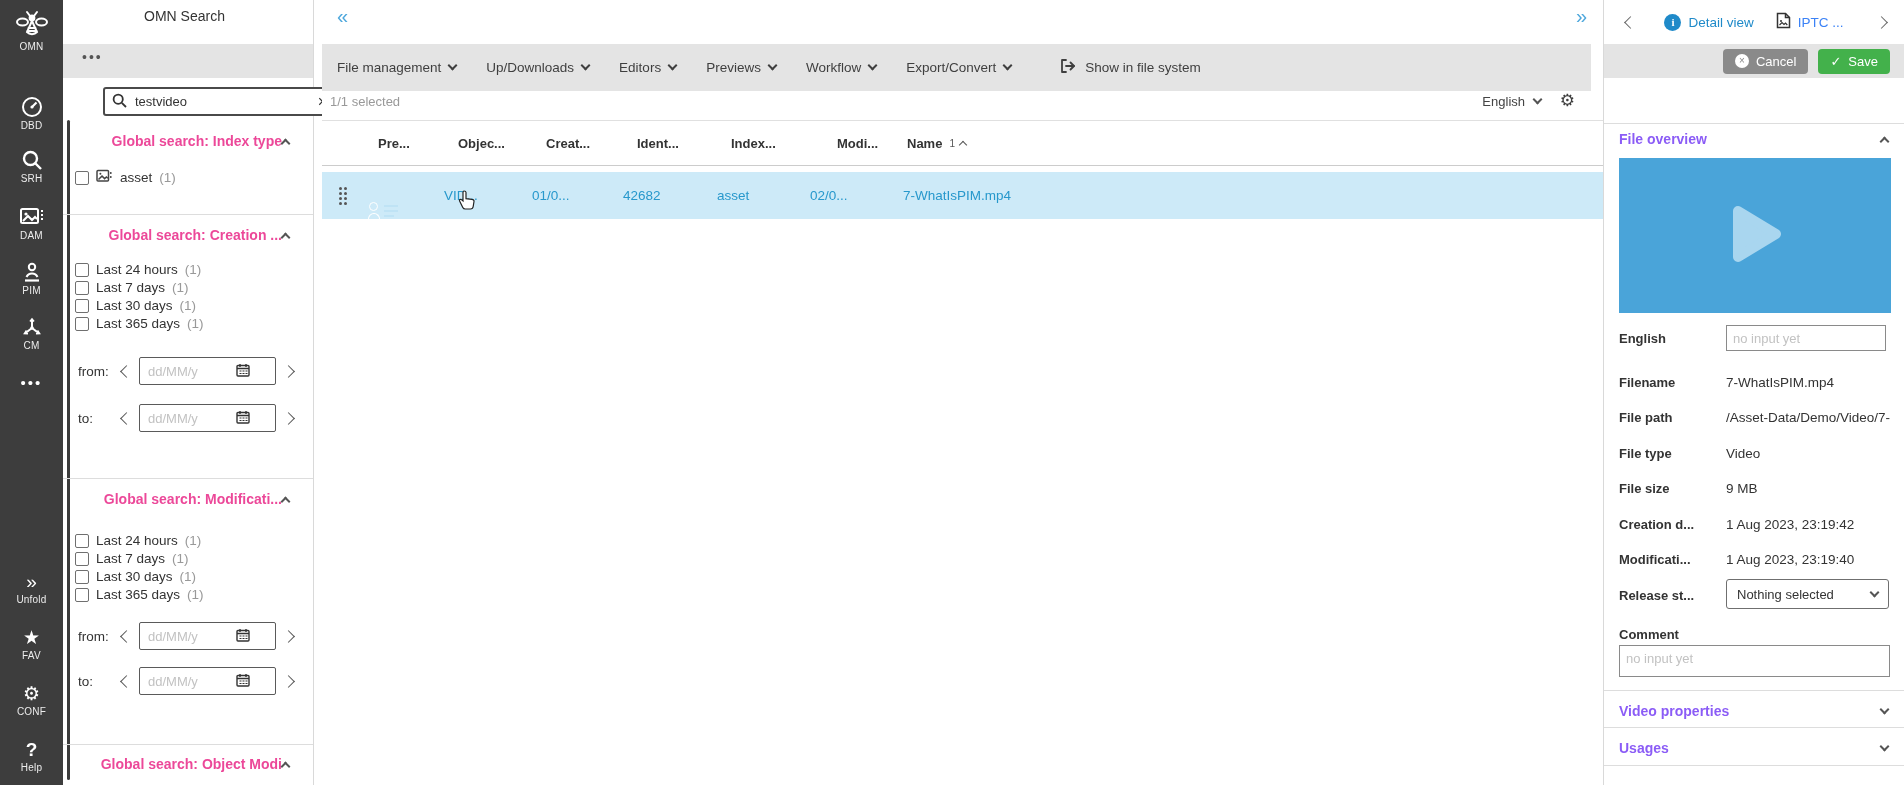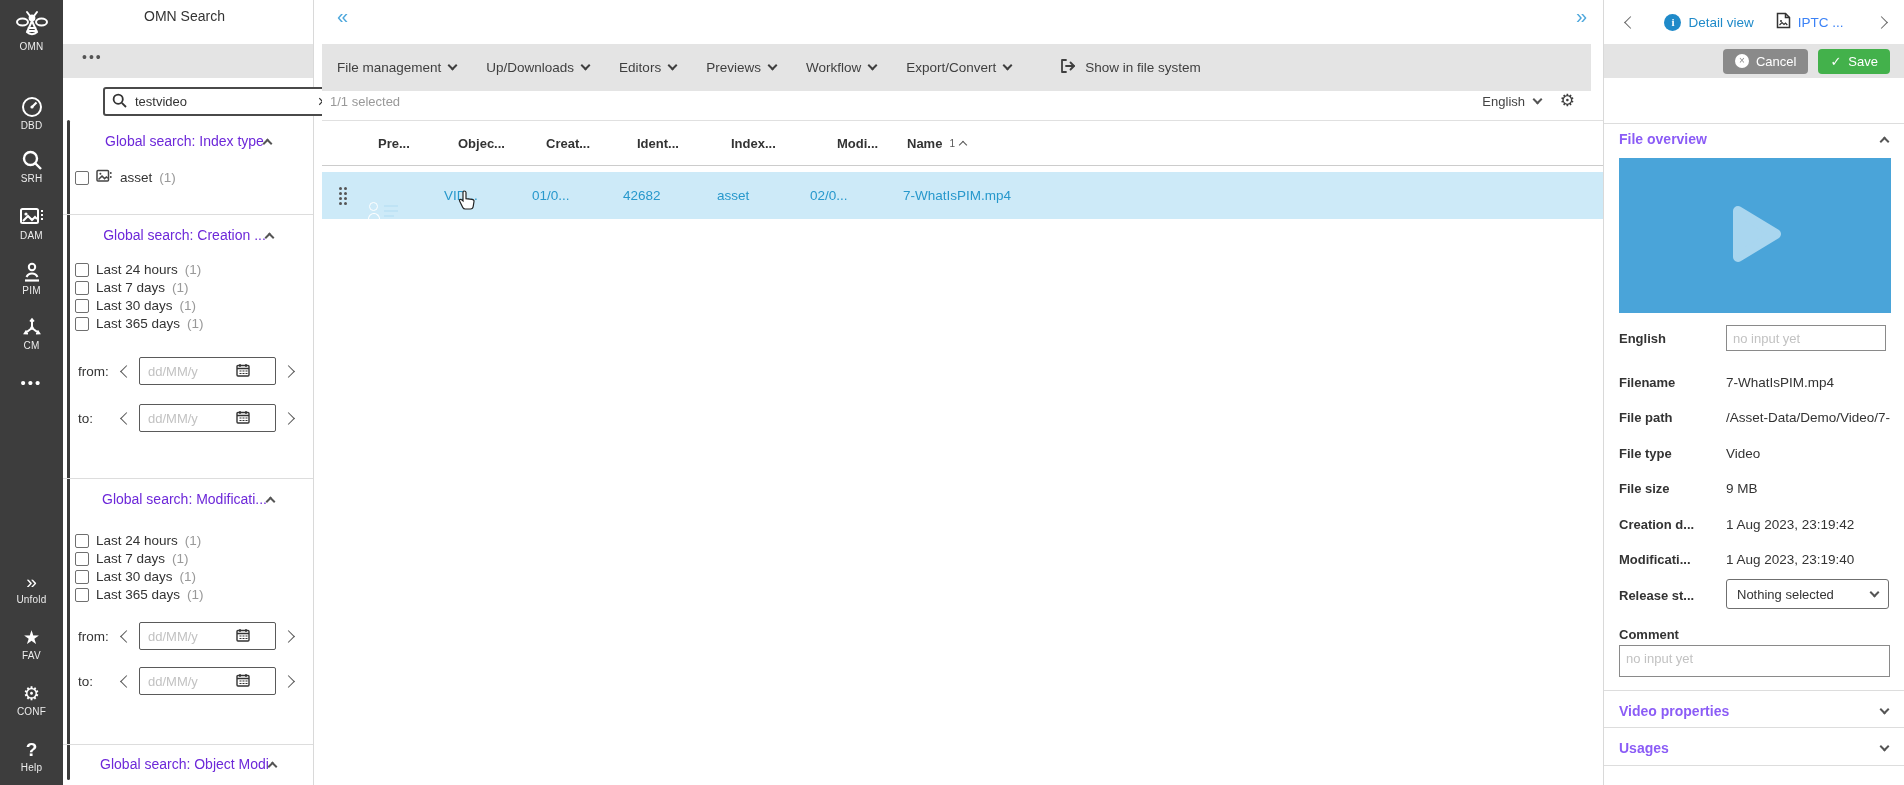--- a/index.html
+++ b/index.html
@@ -17,21 +17,21 @@
   .rail-dots { font-size:15px; letter-spacing:2px; color:#fff; }
   
   .sidebar { position:absolute; left:56px; top:0; width:258px; height:785px; background:#fff; border-right:1px solid #d9d9d9; }
   .sb-title { position:absolute; top:8px; left:0; right:0; text-align:center; font-size:14px; color:#333; }
   .sb-graybar { position:absolute; top:44px; left:0; right:0; height:34px; background:#e4e4e4; }
   .sb-more { position:absolute; left:26px; top:5px; font-size:14px; letter-spacing:2px; color:#555; cursor:pointer; }
   .sb-scrollthumb { position:absolute; left:11px; top:120px; width:3px; height:660px; background:#3c3c3c; border-radius:2px; }
   .sb-search { position:absolute; left:10px; top:87px; width:233px; height:29px; border:2px solid #4a4a4a; border-radius:3px; background:#fff; display:flex; align-items:center; padding:0 7px;margin-left:37px; }
   .sb-search input { border:none; outline:none; flex:1; font-size:13px; color:#333; font-family:inherit; min-width:0; margin-left:6px; }
   .sb-search .clear { font-size:16px; color:#333; cursor:pointer; line-height:1; }
-  .sec-title { position:absolute; left:31px; right:24px; font-weight:normal; font-size:14px; color:#6d28d9; display:flex; align-items:center; justify-content:center; cursor:pointer; }
+  .sec-title { position:absolute; left:31px; right:24px; font-weight:bold; font-size:14px; color:#ec4899; display:flex; align-items:center; justify-content:flex-end; cursor:pointer; }
   .cb-row { position:absolute; left:19px; display:flex; align-items:center; gap:7px; font-size:13.5px; cursor:pointer; }
   .cb { width:14px; height:14px; border:1.5px solid #6f6f6f; border-radius:2px; background:#fff; flex:0 0 auto; }
   .count { color:#999; }
   .divider { position:absolute; left:0; right:0; height:1px; background:#ddd; }
   .date-row { position:absolute; left:22px; height:28px; display:flex; align-items:center; }
   .date-lbl { width:38px; font-size:13.5px; color:#333; }
   .nav-ch { color:#555; cursor:pointer; padding:0 6px; display:inline-flex; }
   .date-box { width:137px; height:28px; border:1.5px solid #5a5a5a; border-radius:2px; display:flex; align-items:center; padding:0 6px; margin:0 2px; background:#fff; }
   .date-box input { border:none; outline:none; width:90px; font-size:13px; color:#333; font-family:inherit; }
   .date-box input::placeholder, .ph::placeholder { color:#c2c2c2; }

